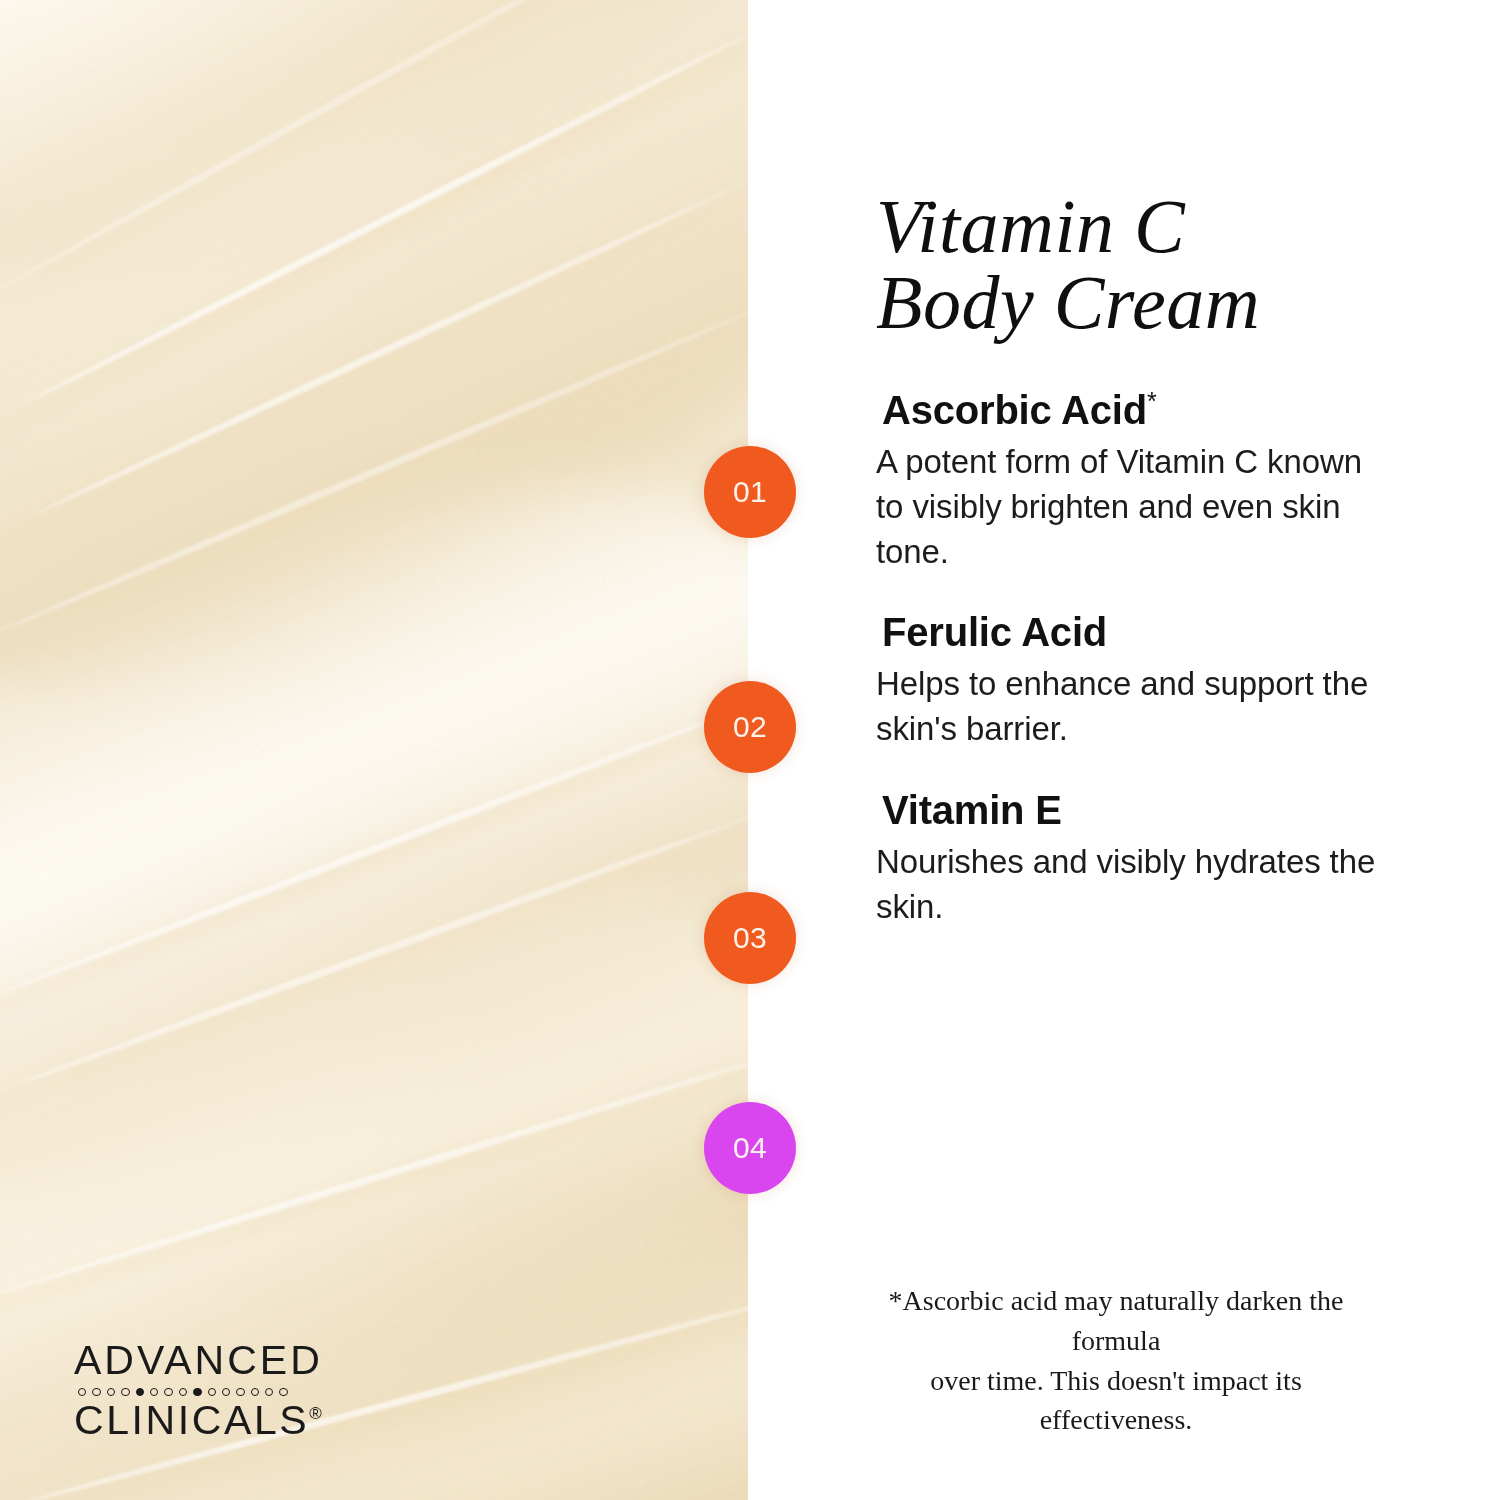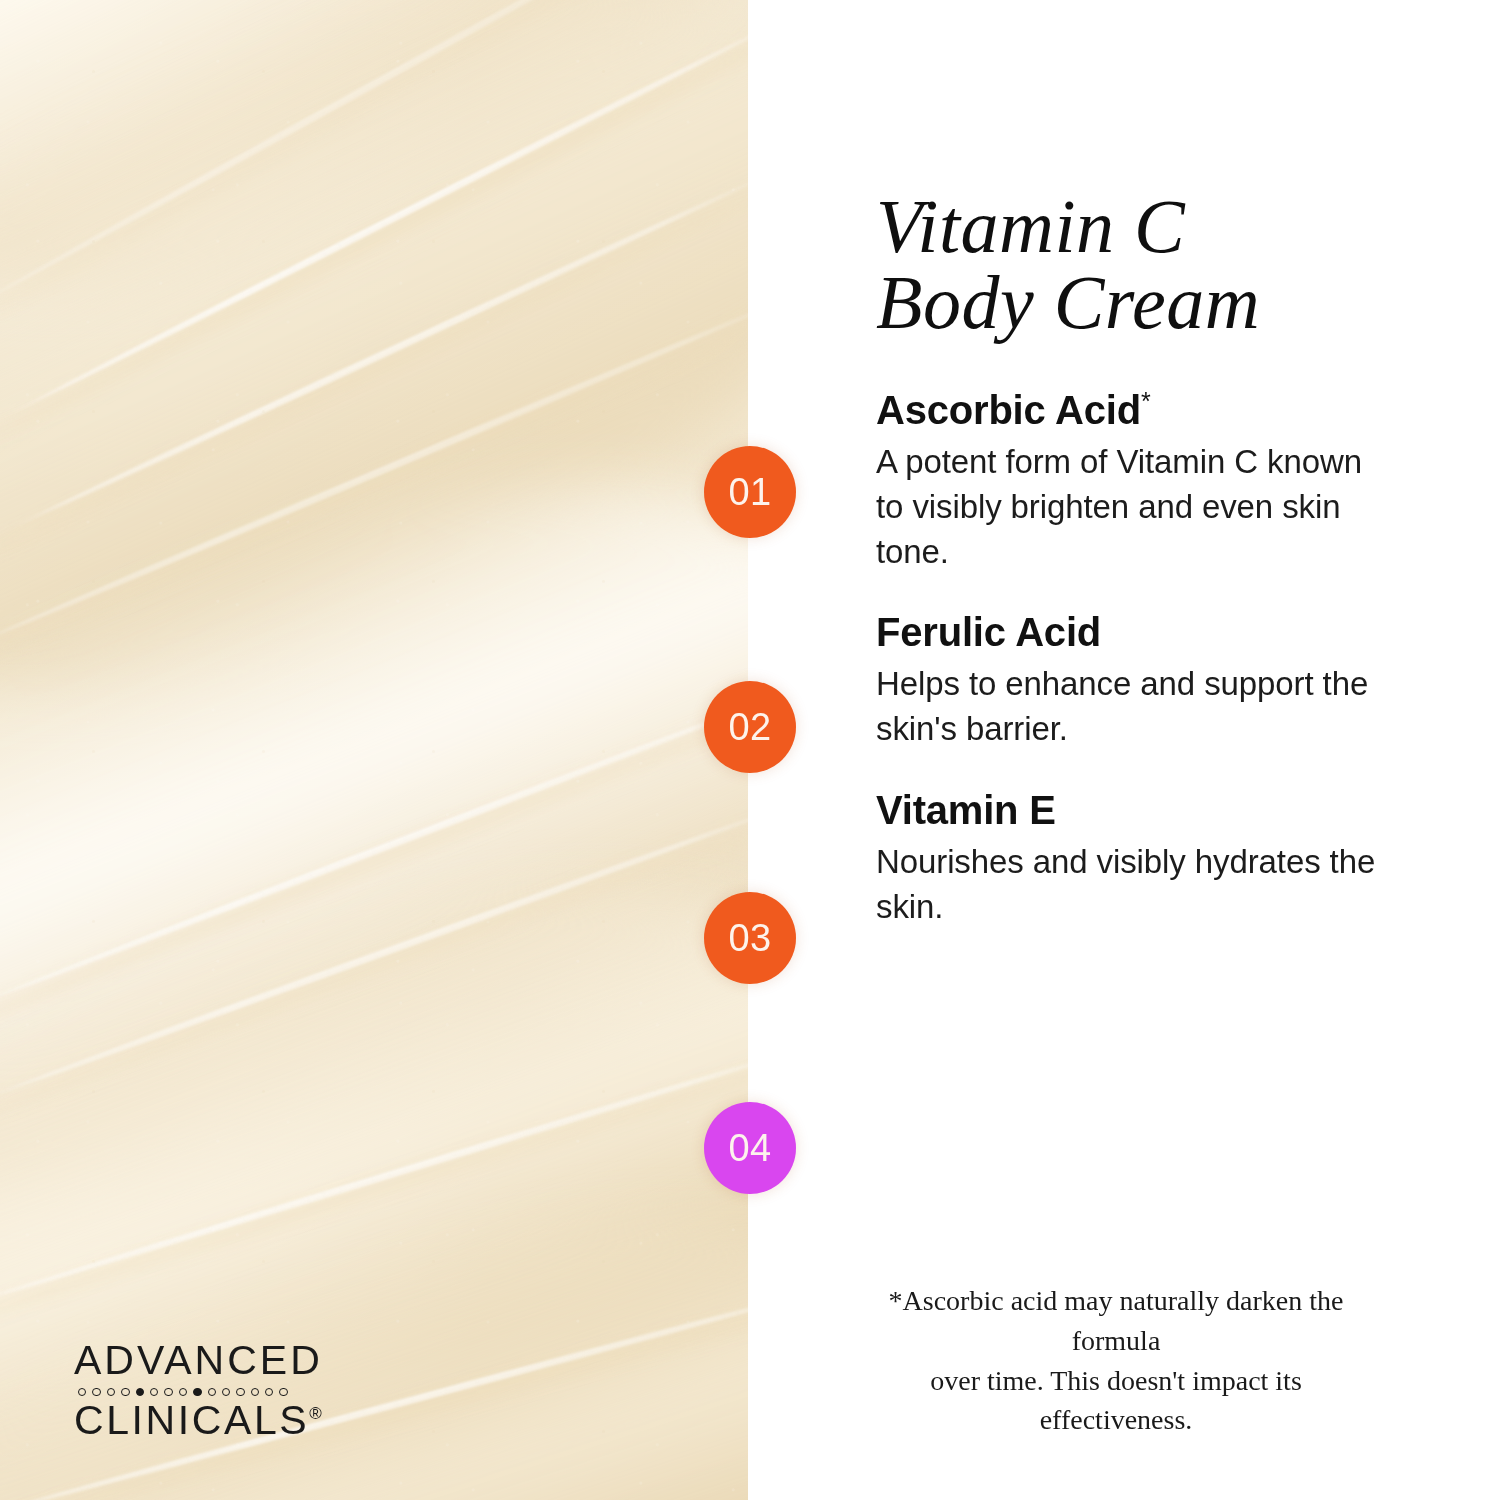--- a/index.html
+++ b/index.html
@@ -19,21 +19,20 @@
 
   
   .photo-pane {
     position: absolute;
     left: 0;
     top: 0;
     width: 748px;
     height: 1500px;
     overflow: hidden;
     background: #d946ef;
-    padding-left: 10px;
   }
 
   
   .cream-base {
     position: absolute;
     inset: -10%;
     background:
       radial-gradient(ellipse 70% 45% at 18% 8%,  #faf4e6 0%, rgba(250,244,230,0) 62%),
       radial-gradient(ellipse 85% 55% at 90% 30%, #f2e6cd 0%, rgba(242,230,205,0) 70%),
       radial-gradient(ellipse 75% 50% at 12% 72%, #f6ecd8 0%, rgba(246,236,216,0) 68%),
@@ -187,21 +186,21 @@
   .ingredient { margin-bottom: 36px; }
   .ingredient:last-child { margin-bottom: 0; }
 
   .ing-name {
     font-family: "Liberation Sans", sans-serif;
     font-size: 40px;
     font-weight: 700;
     color: #111111;
     line-height: 1.12;
     letter-spacing: -0.2px;
-    margin: 0 0 7px 0;
+    margin: 0 0 7px 6px;
   }
   .ing-name sup {
     font-size: 25px;
     font-weight: 400;
     vertical-align: super;
     line-height: 0;
   }
   .ing-desc {
     font-family: "Liberation Sans", sans-serif;
     font-size: 33px;
@@ -230,21 +229,21 @@
   .badge {
     position: absolute;
     width: 92px;
     height: 92px;
     border-radius: 50%;
     display: flex;
     align-items: center;
     justify-content: center;
     color: #fdf3ec;
     font-family: "Liberation Sans", sans-serif;
-    font-size: 38px;
+    font-size: 30px;
     font-weight: 500;
     letter-spacing: 0.4px;
     z-index: 5;
     box-shadow: 0 0 14px rgba(180,90,40,.18);
   }
   .b1 { left: 704px; top: 446px; }
   .b2 { left: 704px; top: 681px; }
   .b3 { left: 704px; top: 892px; }
   .b4 { left: 704px; top: 1102px; }
 </style>

